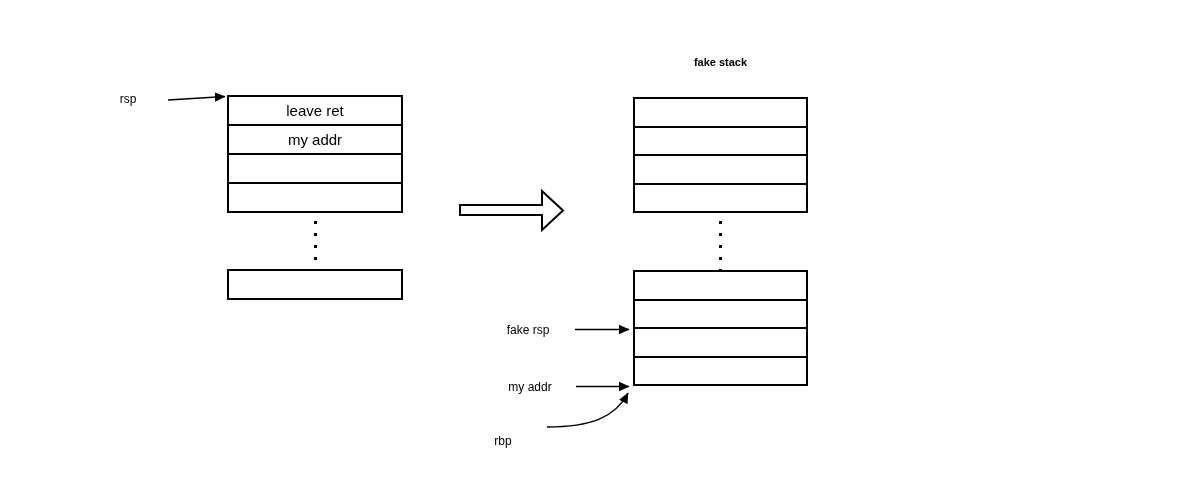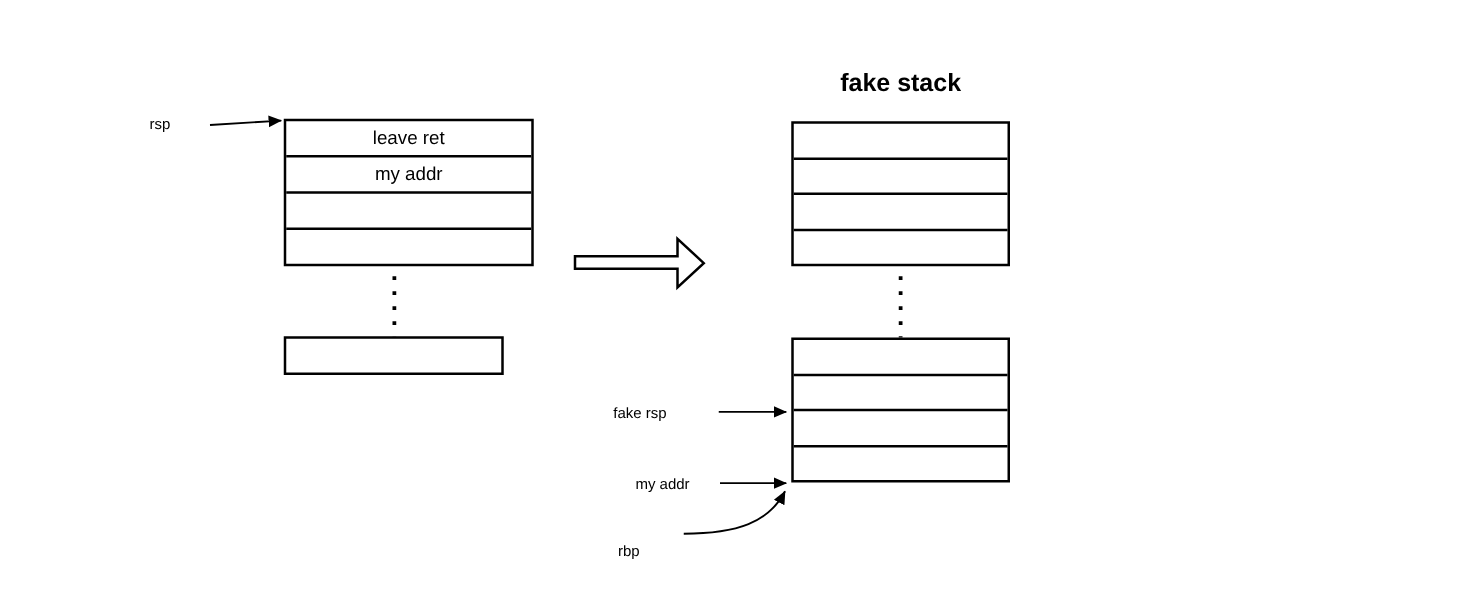--- a/index.html
+++ b/index.html
@@ -38,21 +38,21 @@
   }
   .lbl {
     position: absolute;
     font-size: 12px;
     line-height: 17px;
     white-space: nowrap;
     text-align: center;
   }
   .title {
     position: absolute;
-    font-size: 20px;
+    font-size: 11px;
     font-weight: bold;
     text-align: center;
     white-space: nowrap;
   }
   .dots {
     position: absolute;
     display: flex;
     flex-direction: column;
     gap: 9px;
   }
@@ -68,21 +68,21 @@
     pointer-events: none;
   }
 </style>
 </head>
 <body>
 
 <div class="canvas">
 
   <div class="lbl" style="left: 93px; top: 91px; width: 70px;">rsp</div>
 
-  <div class="stack" style="left: 227px; top: 95px; width: 200px; height: 118px;">
+  <div class="stack" style="left: 227px; top: 95px; width: 176px; height: 118px;">
     <div class="row">leave ret</div>
     <div class="row">my addr</div>
     <div class="row"></div>
     <div class="row"></div>
   </div>
 
   <div class="dots" style="left: 314px; top: 221px;">
     <span class="dot"></span>
     <span class="dot"></span>
     <span class="dot"></span>
@@ -111,21 +111,21 @@
     <span class="dot"></span>
   </div>
 
   <div class="stack" style="left: 633px; top: 270px; width: 175px; height: 116px;">
     <div class="row"></div>
     <div class="row"></div>
     <div class="row"></div>
     <div class="row"></div>
   </div>
 
-  <div class="lbl" style="left: 477px; top: 322px; width: 70px;">fake rsp</div>
+  <div class="lbl" style="left: 493px; top: 322px; width: 70px;">fake rsp</div>
 
   <div class="lbl" style="left: 495px; top: 379px; width: 70px;">my addr</div>
 
   <div class="lbl" style="left: 468px; top: 433px; width: 70px;">rbp</div>
 
   <svg class="arrows" width="1178" height="479" viewBox="0 0 1178 479">
     <defs>
       <marker id="ah" viewBox="0 0 10 10" refX="9" refY="5" markerWidth="7.5" markerHeight="7.5" orient="auto-start-reverse">
         <path d="M 0 0.8 L 9.5 5 L 0 9.2 z" fill="#000000"></path>
       </marker>

